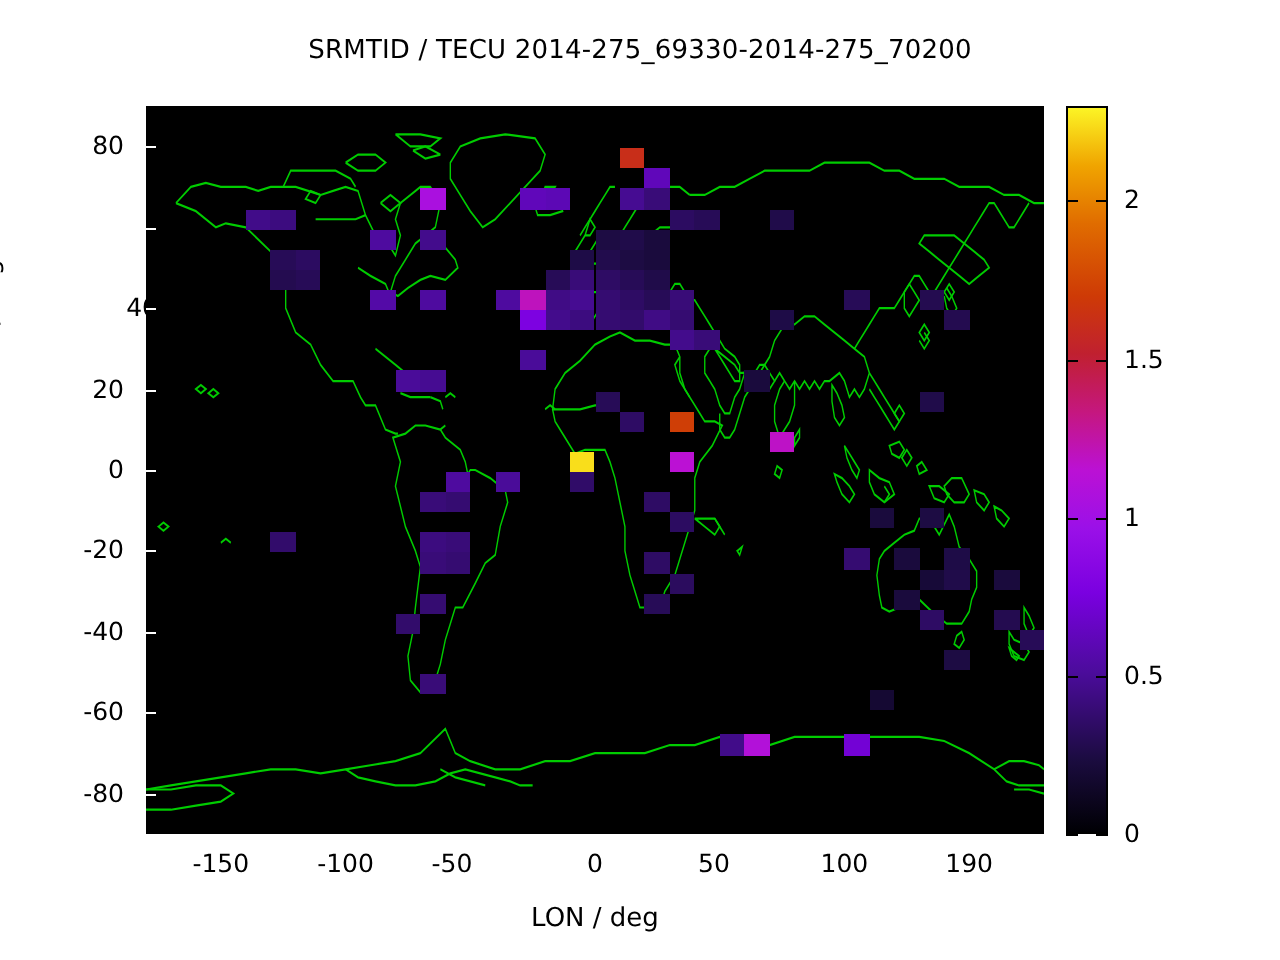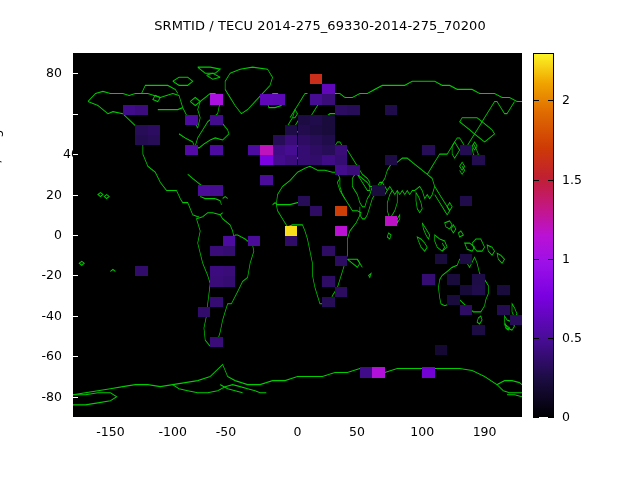--- a/index.html
+++ b/index.html
@@ -394,20 +394,21 @@
 
   <div id="xtick-labels">
       <div class="xtick-label" style="left: 110.417px;">-150</div>
       <div class="xtick-label" style="left: 172.778px;">-100</div>
       <div class="xtick-label" style="left: 226px;">-50</div>
       <div class="xtick-label" style="left: 297.5px;">0</div>
       <div class="xtick-label" style="left: 357px;">50</div>
       <div class="xtick-label" style="left: 422.222px;">100</div>
       <div class="xtick-label" style="left: 484.583px;">190</div>
     </div>
+  <div id="xlabel">LON / deg</div>
 
   <div id="cbar-frame">
     <div id="cbar-gradient" style="background: linear-gradient(rgb(252, 244, 37) 0%, rgb(240, 164, 0) 8%, rgb(224, 108, 0) 16%, rgb(206, 58, 6) 26%, rgb(192, 32, 48) 34%, rgb(197, 23, 127) 42%, rgb(187, 17, 212) 50%, rgb(155, 16, 232) 58%, rgb(122, 0, 224) 67%, rgb(75, 12, 155) 78%, rgb(27, 12, 64) 90%, rgb(0, 0, 4) 100%);"></div>
   </div>
   <div id="cbar-ticks">
       <div class="axis-tick" style="left: 533px; top: 100.478px; width: 6px; height: 1px; background: rgb(0, 0, 0);"></div>
       <div class="axis-tick" style="left: 548px; top: 100.478px; width: 6px; height: 1px; background: rgb(0, 0, 0);"></div>
       <div class="axis-tick" style="left: 533px; top: 179.609px; width: 6px; height: 1px; background: rgb(0, 0, 0);"></div>
       <div class="axis-tick" style="left: 548px; top: 179.609px; width: 6px; height: 1px; background: rgb(0, 0, 0);"></div>
       <div class="axis-tick" style="left: 533px; top: 258.739px; width: 6px; height: 1px; background: rgb(0, 0, 0);"></div>

